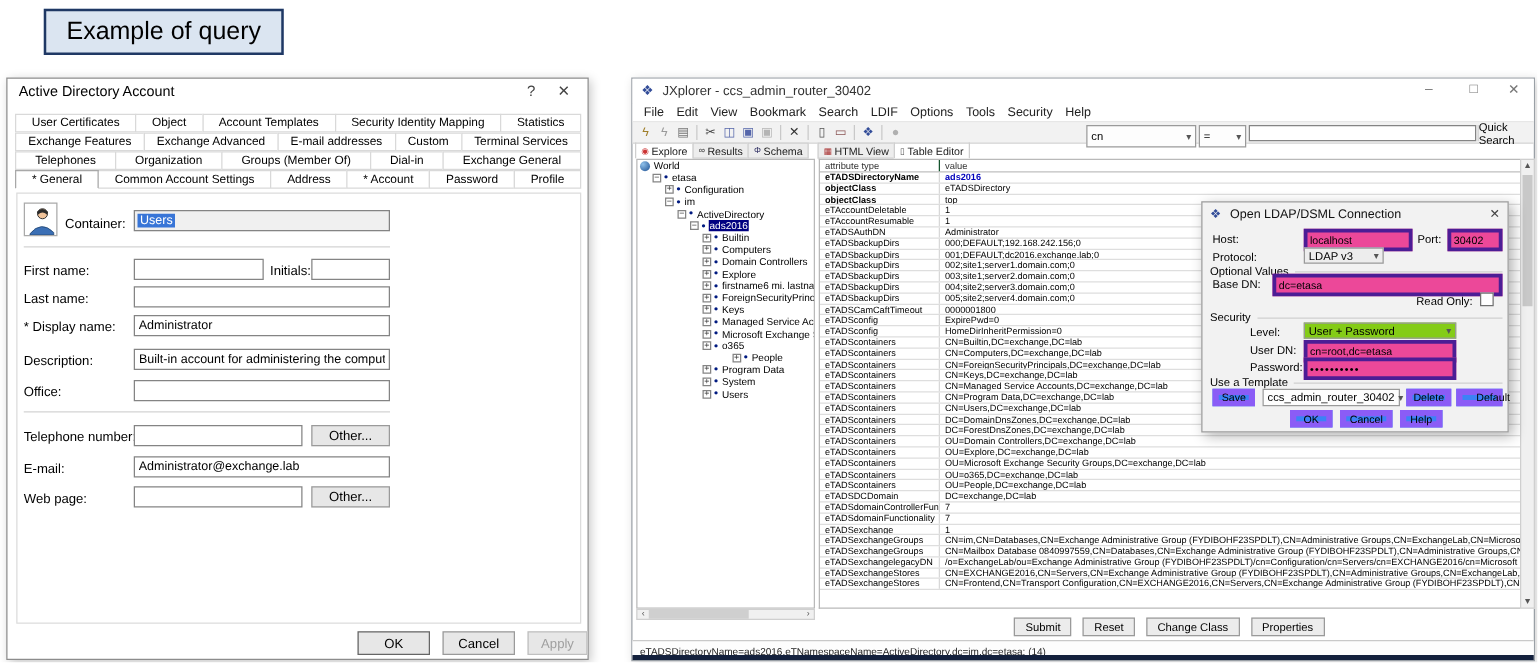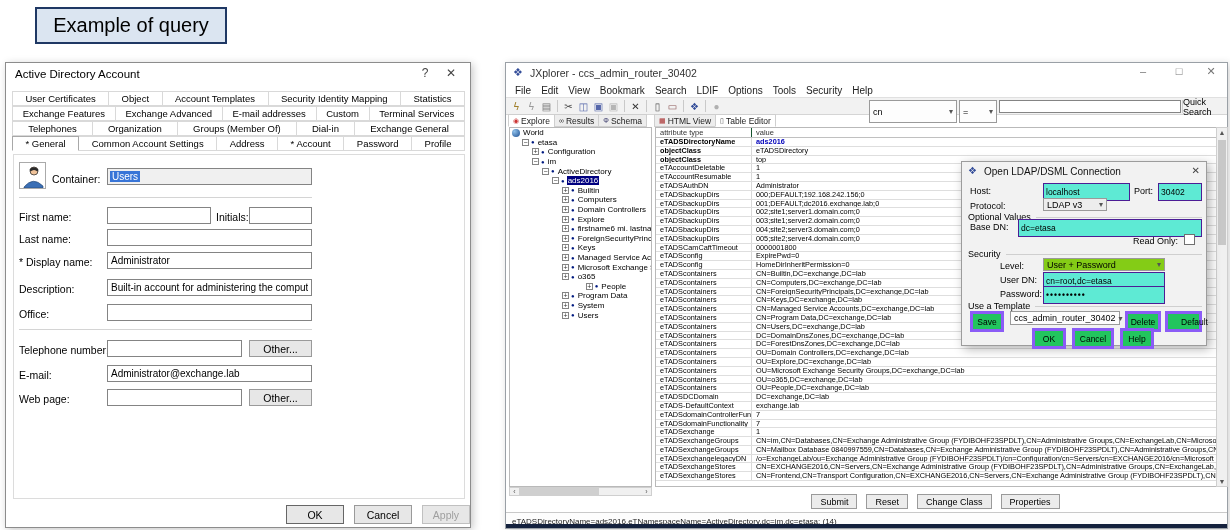--- a/index.html
+++ b/index.html
@@ -50,21 +50,21 @@
   .jx-logo { position:absolute; left:7px; top:3px; font-size:11px; color:#334d99; }
   .jx-ctl { position:absolute; top:2px; width:20px; text-align:center; font-size:11px; color:#777; }
   .jx-menubar { position:absolute; left:0; top:20px; right:0; height:15px; background:#fff;
     border-bottom:1px solid #e0e0e0; display:flex; align-items:center; padding-left:4px; }
   .menu-item { font-size:10px; color:#222; padding:0 5px; }
   .jx-toolbar { position:absolute; left:0; top:35px; right:0; height:17px; background:#f2f2f2;
     border-bottom:1px solid #d5d5d5; display:flex; align-items:center; padding-left:3px; }
   .tool-ic { width:15px; height:13px; font-size:10px; display:flex; align-items:center;
     justify-content:center; }
   .tool-sep { width:1px; height:12px; background:#c9c9c9; margin:0 3px; }
-  .qs { position:absolute; top:2px; height:23px; }
+  .qs { position:absolute; top:2px; height:18px; }
   .qs-btn { position:absolute; top:2px; height:13px; font-size:9px; display:flex; align-items:center;
     justify-content:center; border-left:1px solid #cfcfcf; color:#000; }
 
   .side-tab { display:flex; align-items:center; gap:2px; border:1px solid #cfcfcf; margin-left:-1px;
     background:#ededed; font-size:8.5px; padding:0 4px; height:13px; white-space:nowrap; color:#222; }
   .side-tab.active { background:#fff; border-bottom-color:#fff; }
   .ticon { font-size:7px; }
 
   .jx-tree-panel { position:absolute; left:3px; top:64px; width:143px; height:360px;
     border:1px solid #b9b9b9; background:#fff; overflow:hidden; }
@@ -101,27 +101,27 @@
     background:#fdfdfd; font-size:8px; color:#222; padding:4px 0 0 6px; white-space:nowrap; }
   .jx-bottom { position:absolute; left:0; bottom:0; right:0; height:4px; background:#14213d; }
 
   
   .conn-dlg { position:absolute; left:455px; top:98px; width:246px; height:185px; background:#f2f2f2;
     border:1px solid #9c9c9c; box-shadow:3px 3px 10px rgba(0,0,0,.3); z-index:10; }
   .conn-title { position:absolute; left:22px; top:4px; font-size:10px; color:#111; }
   .conn-logo { position:absolute; left:6px; top:3px; font-size:10px; color:#334d99; }
   .conn-x { position:absolute; right:6px; top:3px; font-size:10px; color:#444; }
   .conn-lbl { position:absolute; font-size:9px; color:#000; white-space:nowrap; }
-  .conn-tb { position:absolute; height:18px; background:#5eead4; border:1px solid #4c1d95; font-size:8.5px;
+  .conn-tb { position:absolute; height:18px; background:#ec4899; border:3px solid #4c1d95; font-size:8.5px;
     padding:0 2px; font-family:"Liberation Sans",sans-serif; }
   .group { position:absolute; display:flex; align-items:center; }
   .group span { font-size:9px; color:#000; white-space:nowrap; }
   .group .line { height:1px; background:#cfcfcf; flex:1 1 auto; margin-left:5px; }
   .cb { position:absolute; width:11px; height:11px; background:#fff; border:1px solid #707070; }
-  .conn-btn { position:absolute; height:21px; background:#22c55e; border:3px solid #8b5cf6;
+  .conn-btn { position:absolute; height:14px; background:#3b82f6; border:5px solid #8b5cf6;
     font-size:8.5px; display:flex; align-items:center; justify-content:center; }
 </style>
 </head>
 <body>
 
 <div class="canvas">
 
   <div class="query-box">
     <span>Example of query</span>
   </div>
@@ -519,24 +519,20 @@
           </div>
           <div class="attr-row">
             <span>eTADScontainers</span>
             <span class="v">OU=People,DC=exchange,DC=lab</span>
           </div>
           <div class="attr-row">
             <span>eTADSDCDomain</span>
             <span class="v">DC=exchange,DC=lab</span>
           </div>
           <div class="attr-row">
-            <span>eTADS-DefaultContext</span>
-            <span class="v">exchange.lab</span>
-          </div>
-          <div class="attr-row">
             <span>eTADSdomainControllerFun...</span>
             <span class="v">7</span>
           </div>
           <div class="attr-row">
             <span>eTADSdomainFunctionality</span>
             <span class="v">7</span>
           </div>
           <div class="attr-row">
             <span>eTADSexchange</span>
             <span class="v">1</span>

